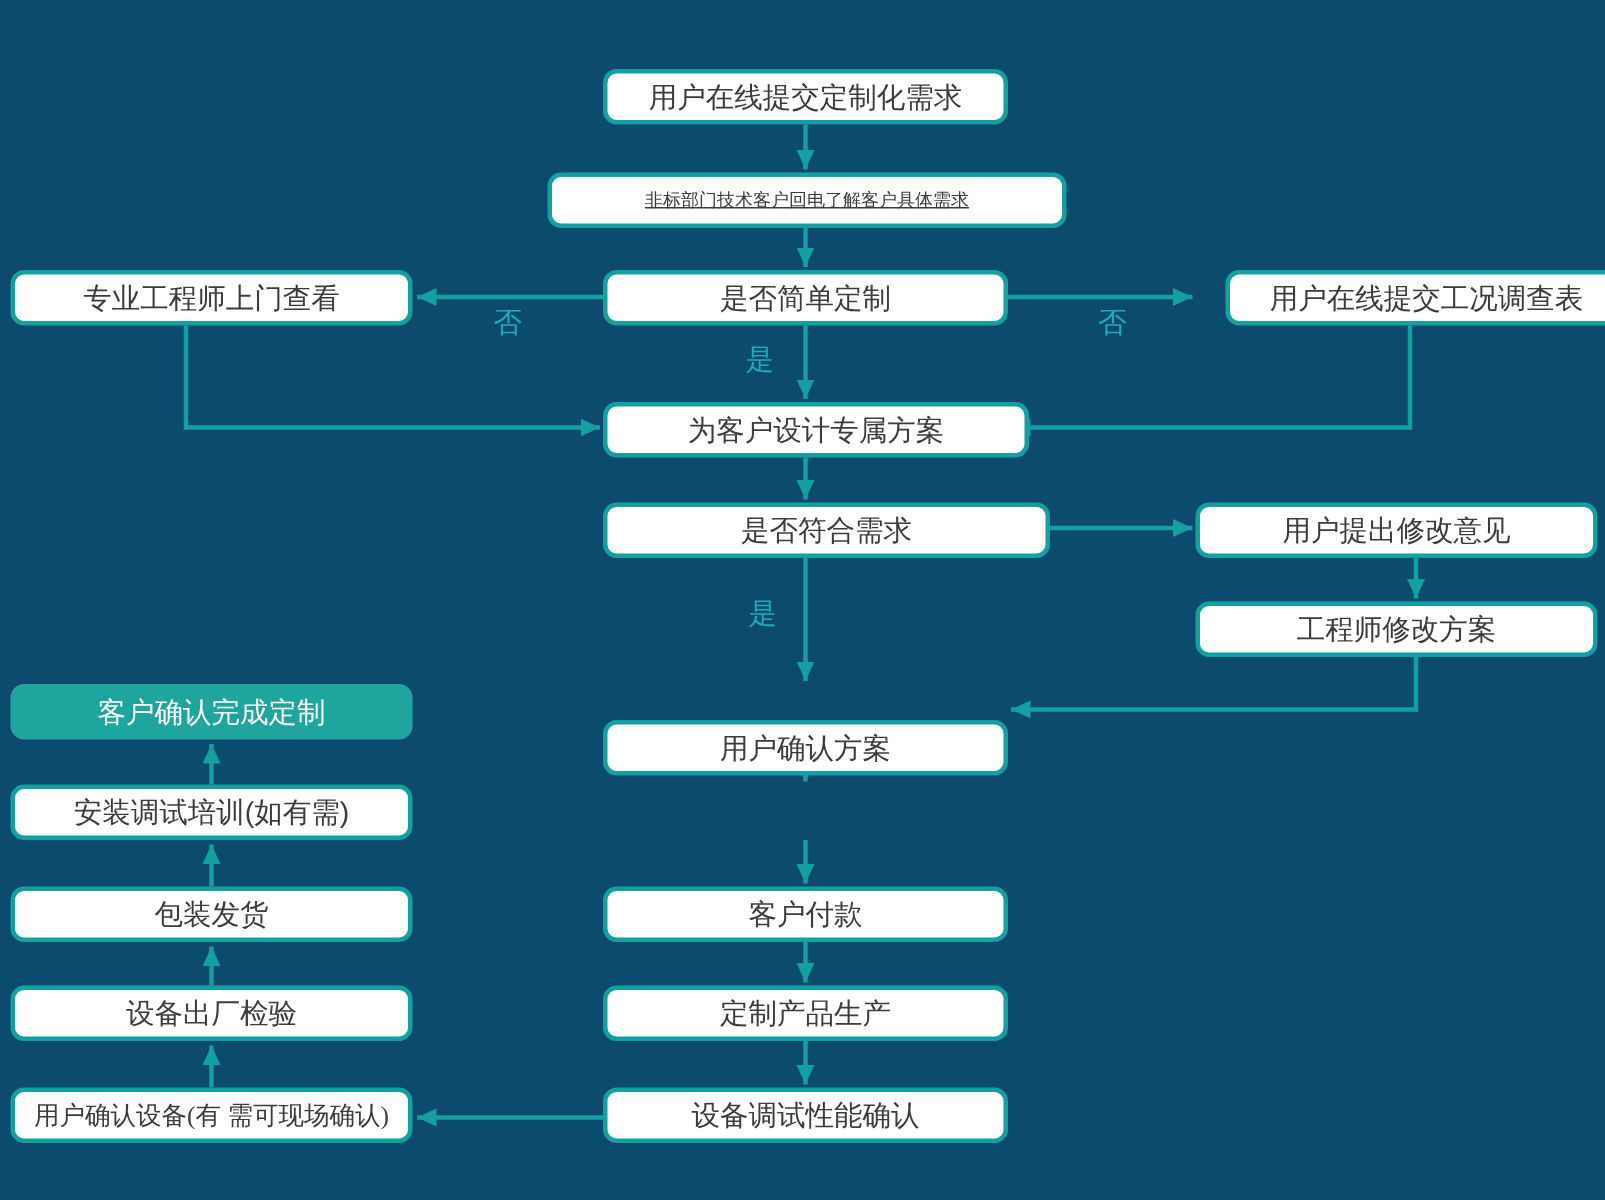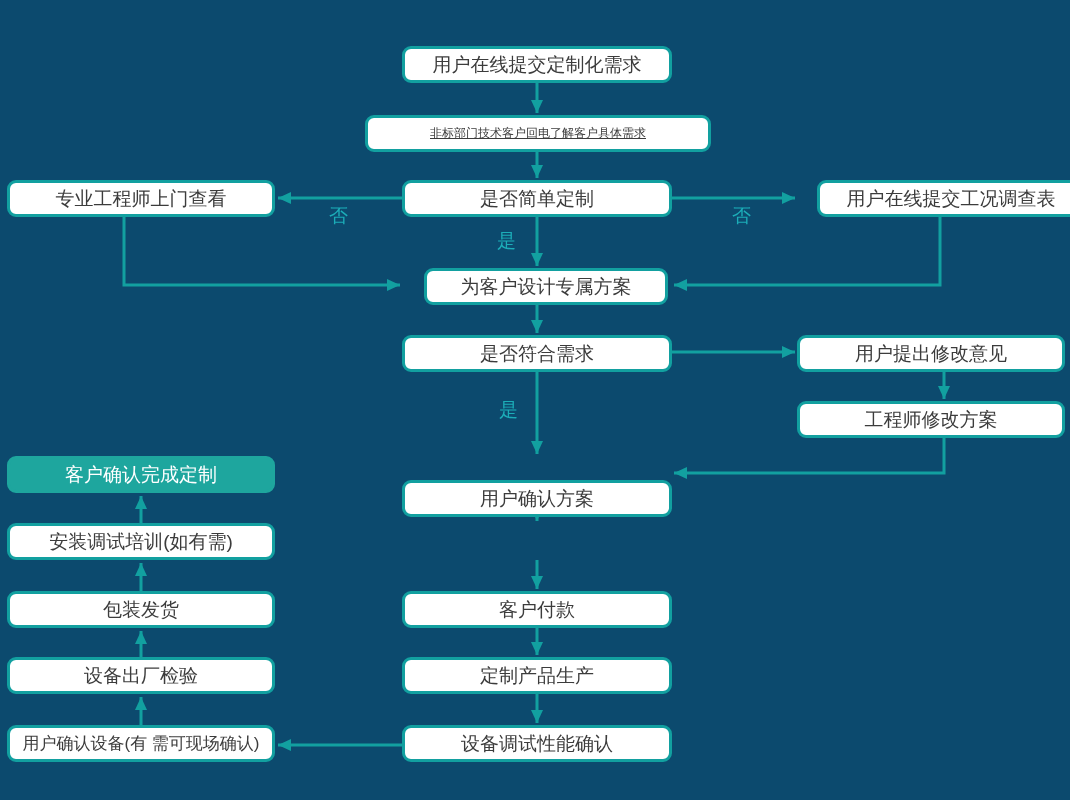--- a/index.html
+++ b/index.html
@@ -25,21 +25,21 @@
     border:3px solid var(--stroke);
     border-radius:9px;
     background:#ffffff;
     color:var(--text);
     font-size:19px;
     display:flex;align-items:center;justify-content:center;
     white-space:nowrap;
     z-index:2;
   }
   .node.long{font-size:12px;text-decoration:underline;}
-  .node.xlong{font-size:17px;}
+  .node.xlong{font-size:17px;font-family:Liberation Serif, serif;}
   .node.filled{
     background:var(--fill);
     border-color:var(--fill);
     color:#ffffff;
     font-weight:500;
   }
   .edge-label{
     position:absolute;
     color:var(--label);
     font-size:19px;
@@ -77,22 +77,22 @@
     <line class="edge" x1="402" y1="745" x2="278" y2="745" marker-end="url(#arr)"></line>
     <line class="edge" x1="141" y1="725" x2="141" y2="697" marker-end="url(#arr)"></line>
     <line class="edge" x1="141" y1="657" x2="141" y2="631" marker-end="url(#arr)"></line>
     <line class="edge" x1="141" y1="591" x2="141" y2="563" marker-end="url(#arr)"></line>
     <line class="edge" x1="141" y1="523" x2="141" y2="496" marker-end="url(#arr)"></line>
   </svg>
 
   <div class="node" style="left:402px;top:46px;width:270px">用户在线提交定制化需求</div>
   <div class="node long" style="left:365px;top:115px;width:346px">非标部门技术客户回电了解客户具体需求</div>
   <div class="node" style="left:402px;top:180px;width:270px">是否简单定制</div>
-  <div class="node" style="left:424px;top:268px;width:244px">为客户设计专属方案</div>
-  <div class="node" style="left:402px;top:335px;width:270px">是否符合需求</div>
+  <div class="node" style="left:402px;top:268px;width:284px">为客户设计专属方案</div>
+  <div class="node" style="left:402px;top:335px;width:298px">是否符合需求</div>
   <div class="node" style="left:402px;top:480px;width:270px">用户确认方案</div>
   <div class="node" style="left:402px;top:591px;width:270px">客户付款</div>
   <div class="node" style="left:402px;top:657px;width:270px">定制产品生产</div>
   <div class="node" style="left:402px;top:725px;width:270px">设备调试性能确认</div>
 
   <div class="node" style="left:7px;top:180px;width:268px">专业工程师上门查看</div>
   <div class="node filled" style="left:7px;top:456px;width:268px">客户确认完成定制</div>
   <div class="node" style="left:7px;top:523px;width:268px">安装调试培训(如有需)</div>
   <div class="node" style="left:7px;top:591px;width:268px">包装发货</div>
   <div class="node" style="left:7px;top:657px;width:268px">设备出厂检验</div>

